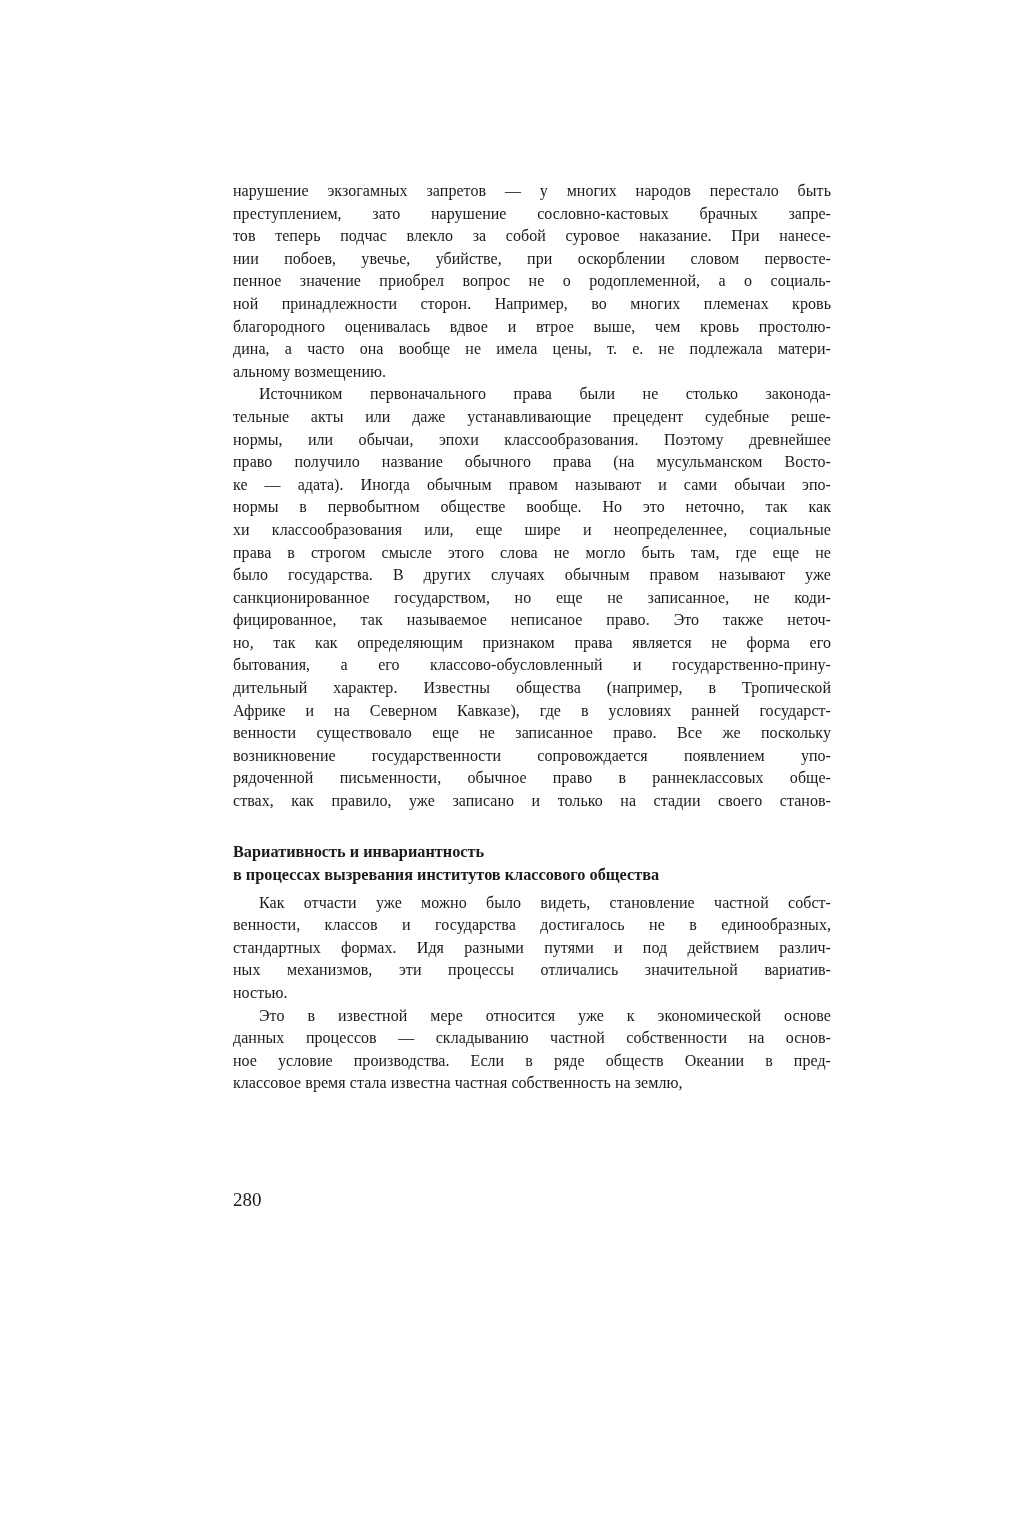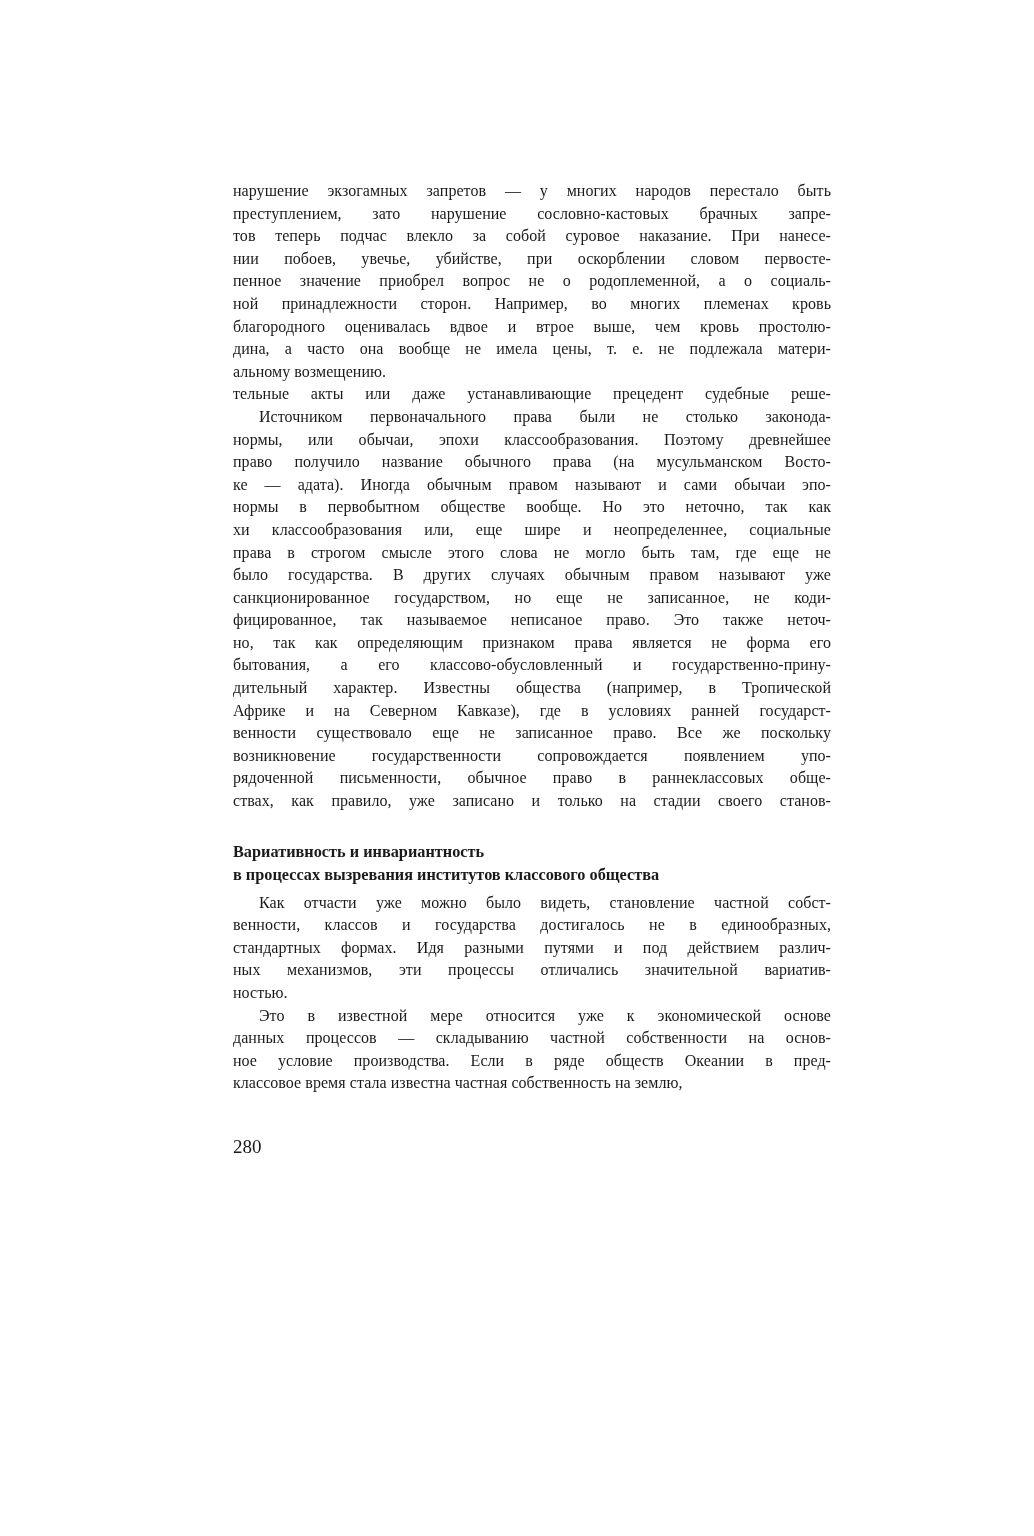--- a/index.html
+++ b/index.html
@@ -49,21 +49,21 @@
       font-weight: bold;
       font-family: "Liberation Serif", "DejaVu Serif", serif;
       white-space: nowrap;
       transform: scaleX(0.93);
       transform-origin: left center;
     }
     .italic { }
     .page-number {
       position: absolute;
       left: 233px;
-      top: 1136px;
+      top: 1189px;
       font-size: 19px;
       line-height: 22px;
     }
   </style>
 </head>
 <body>
 
 <div class="page">
   <div id="before-heading">
       <div>
@@ -71,22 +71,22 @@
         <span class="line">преступлением, зато нарушение сословно-кастовых брачных запре-</span>
         <span class="line">тов теперь подчас влекло за собой суровое наказание. При нанесе-</span>
         <span class="line">нии побоев, увечье, убийстве, при оскорблении словом первосте-</span>
         <span class="line">пенное значение приобрел вопрос не о родоплеменной, а о социаль-</span>
         <span class="line">ной принадлежности сторон. Например, во многих племенах кровь</span>
         <span class="line">благородного оценивалась вдвое и втрое выше, чем кровь простолю-</span>
         <span class="line">дина, а часто она вообще не имела цены, т. е. не подлежала матери-</span>
         <span class="line last">альному возмещению.</span>
       </div>
       <div>
+        <span class="line indent">Источником первоначального права были не столько законода-</span>
         <span class="line">тельные акты или даже устанавливающие прецедент судебные реше-</span>
-        <span class="line indent">Источником первоначального права были не столько законода-</span>
         <span class="line">нормы, или обычаи, эпохи классообразования. Поэтому древнейшее</span>
         <span class="line">право получило название обычного права (на мусульманском Восто-</span>
         <span class="line"><span>ке — </span><span class="italic">адата</span><span>). Иногда обычным правом называют и сами обычаи эпо-</span></span>
         <span class="line">нормы в первобытном обществе вообще. Но это неточно, так как</span>
         <span class="line">хи классообразования или, еще шире и неопределеннее, социальные</span>
         <span class="line">права в строгом смысле этого слова не могло быть там, где еще не</span>
         <span class="line">было государства. В других случаях обычным правом называют уже</span>
         <span class="line">санкционированное государством, но еще не записанное, не коди-</span>
         <span class="line">фицированное, так называемое неписаное право. Это также неточ-</span>
         <span class="line">но, так как определяющим признаком права является не форма его</span>

